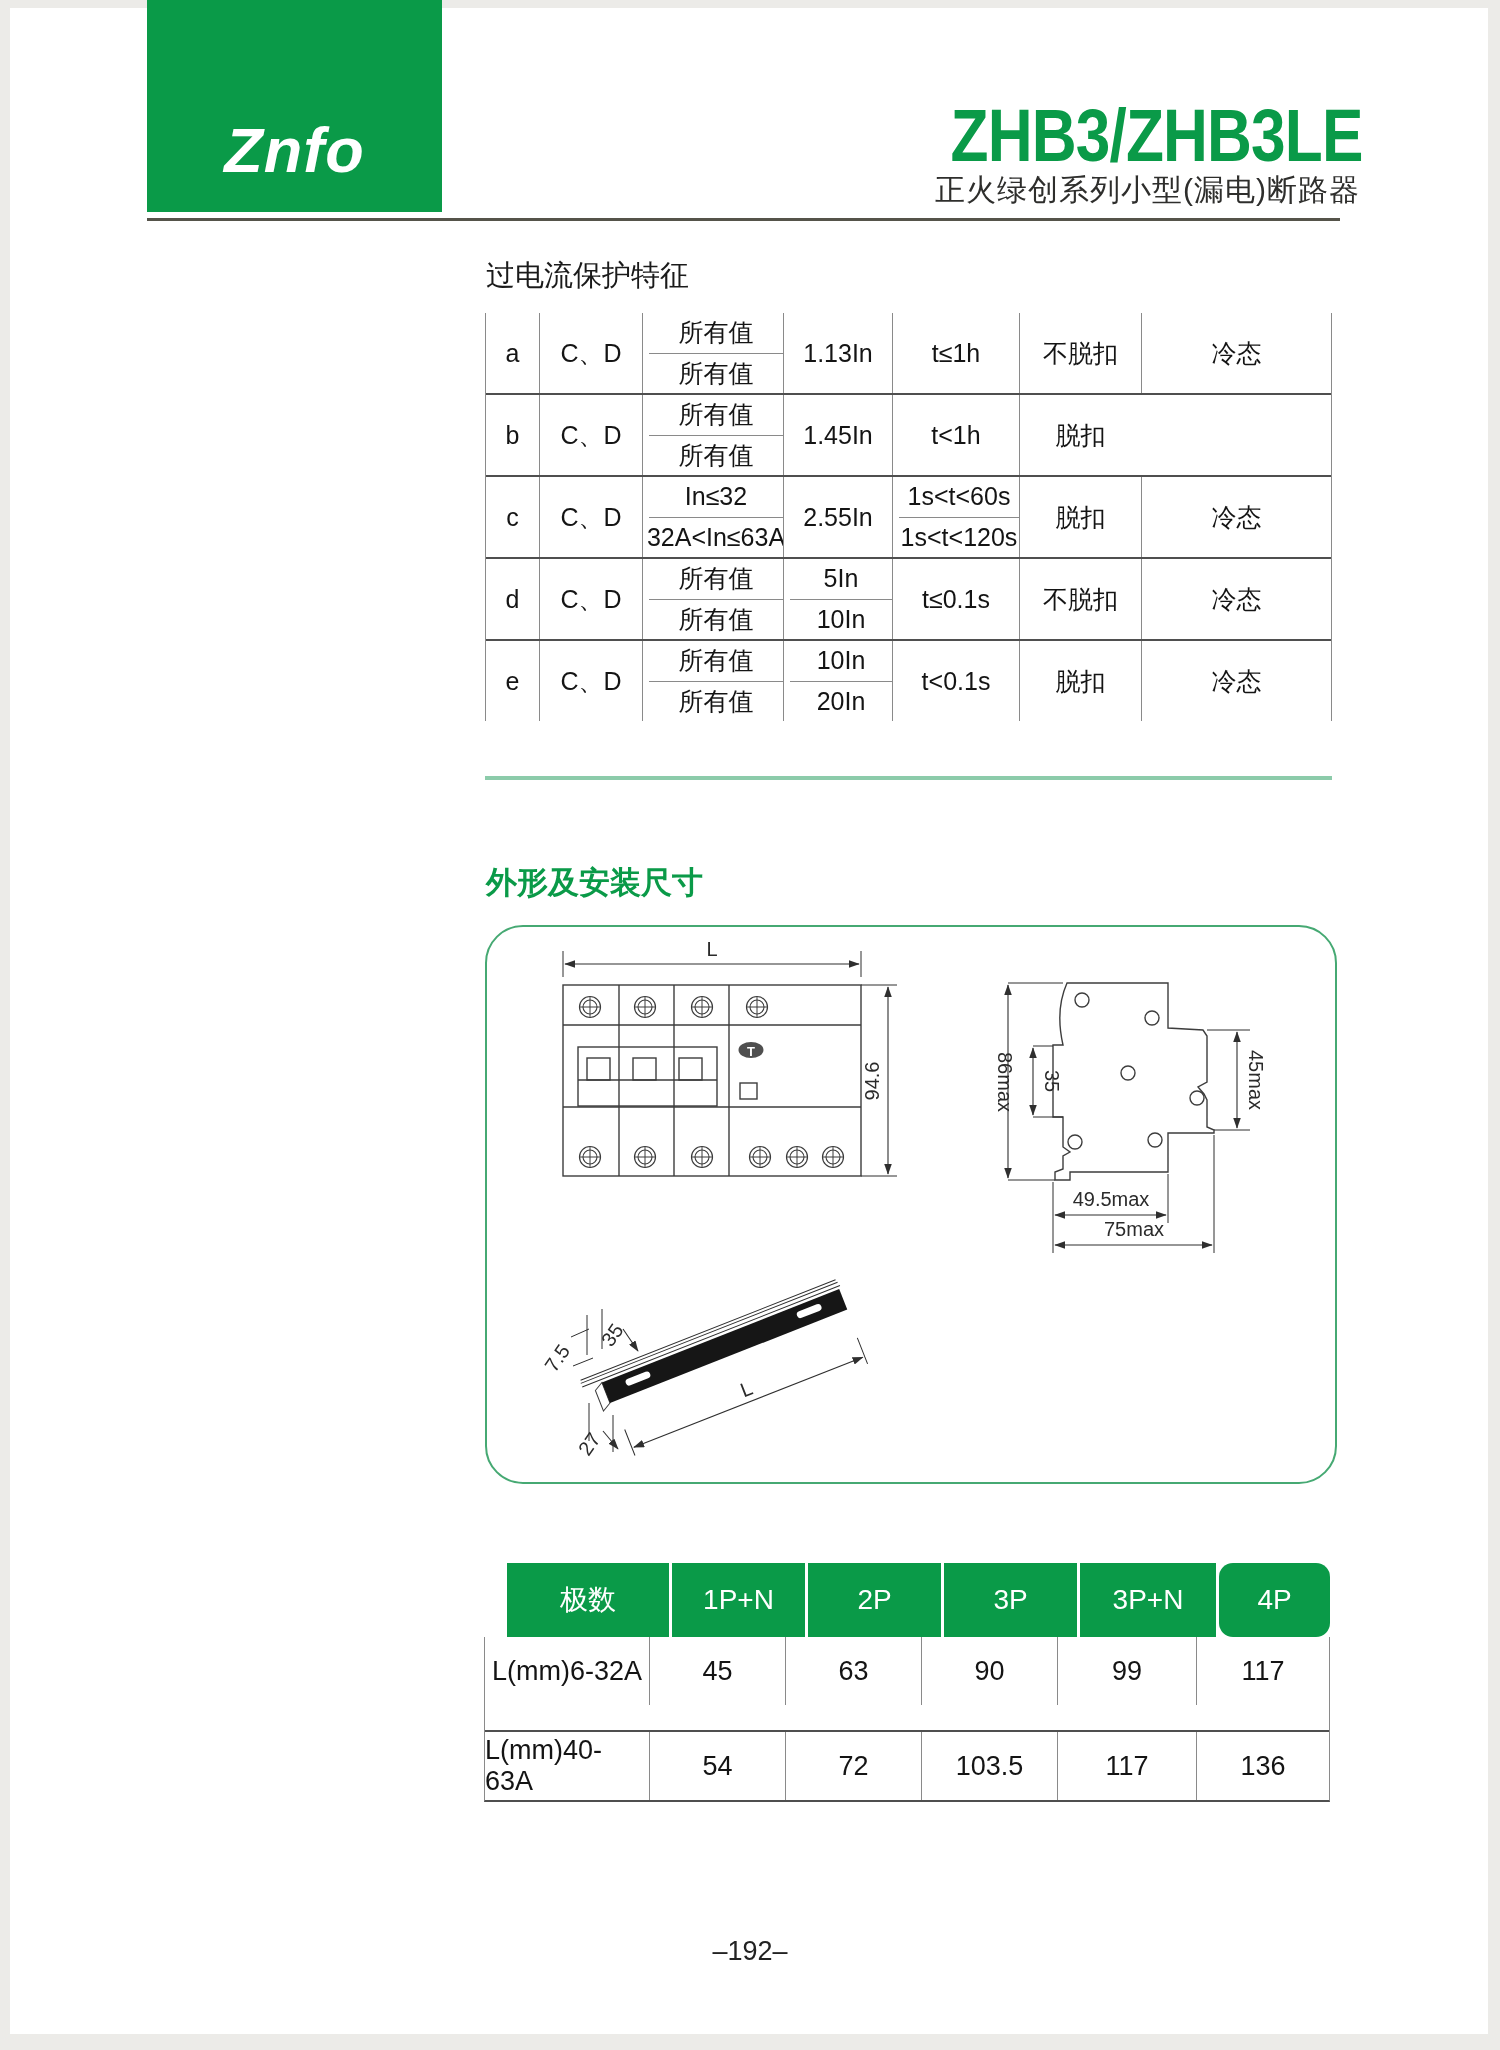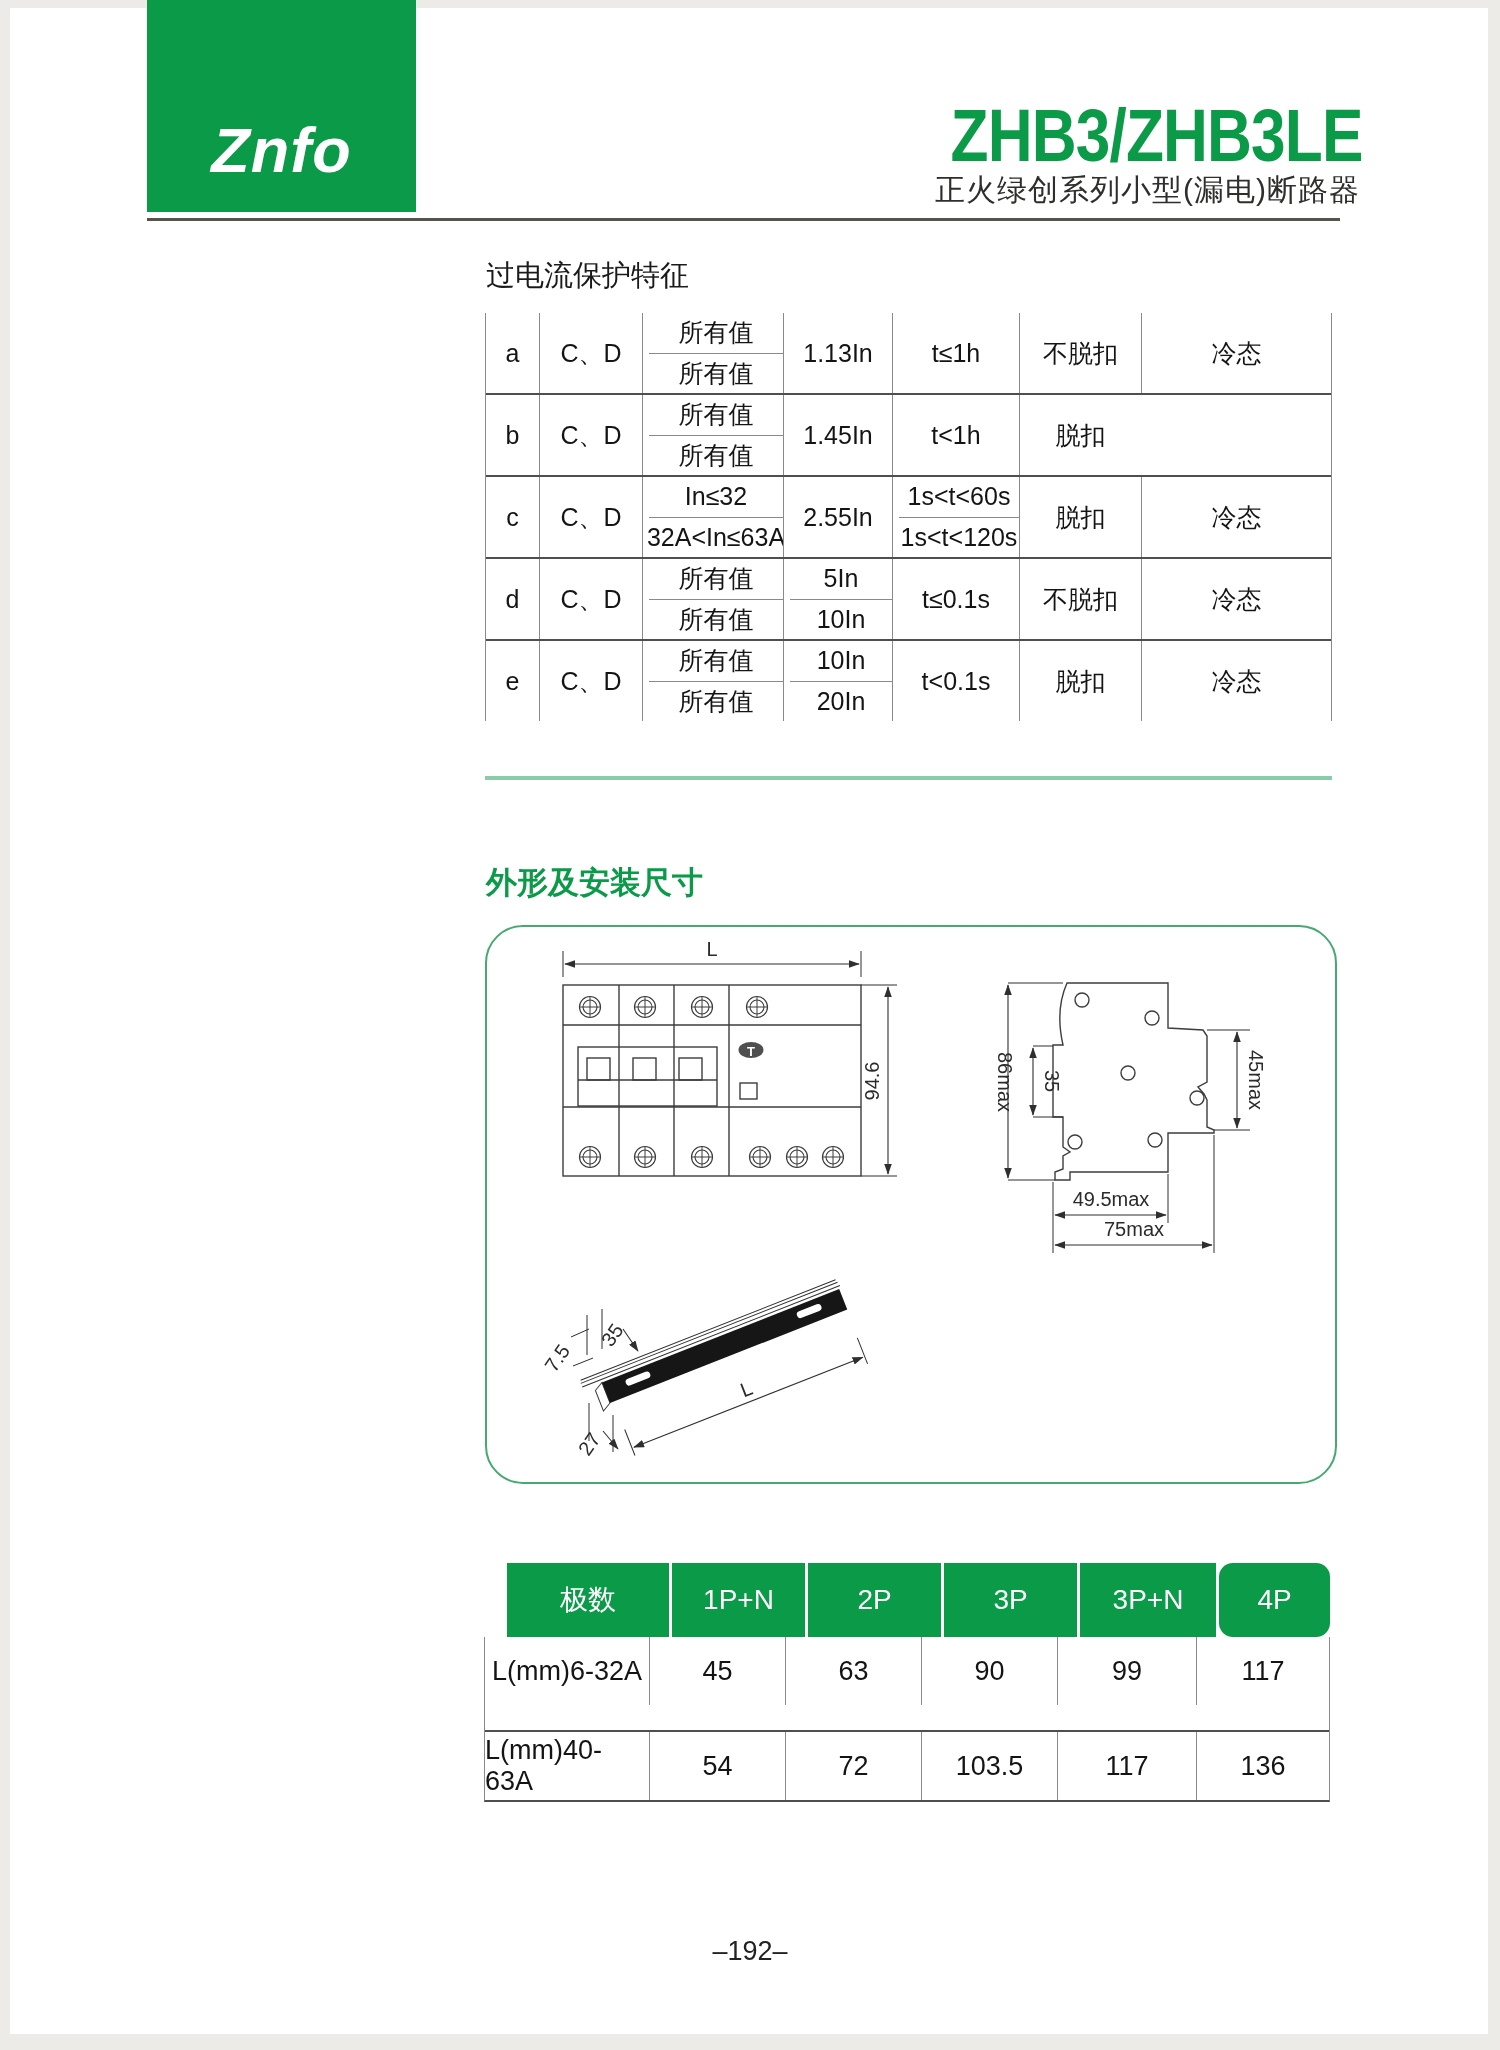--- a/index.html
+++ b/index.html
@@ -1,21 +1,21 @@
 <!DOCTYPE html>
 <html style="--green: #0a9a48; --ltgreen: #8ccbaa; --panel-green: #46a973;"><head>
 <meta charset="utf-8">
 <style>
   html,body{margin:0;padding:0;}
   body{background:#d8d8d6;font-family:"Liberation Sans","DejaVu Sans",sans-serif;}
   .stage{position:relative;width:1500px;height:2050px;background:#ecebe8;margin:0 auto;overflow:hidden;}
   .sheet{position:absolute;left:10px;top:8px;right:12px;bottom:16px;background:#ffffff;}
 
   
-  .logo-block{position:absolute;left:147px;top:0;width:269px;height:212px;background:var(--green);
+  .logo-block{position:absolute;left:147px;top:0;width:295px;height:212px;background:var(--green);
               display:flex;justify-content:center;align-items:flex-end;}
   .logo-text{color:#fff;font-size:63px;font-weight:bold;font-style:italic;line-height:1;padding-bottom:30px;letter-spacing:1px;}
   .doc-title{position:absolute;right:137px;top:99px;color:var(--green);font-size:74px;font-weight:bold;line-height:1;
              transform:scaleX(.84);transform-origin:100% 50%;white-space:nowrap;letter-spacing:-1px;}
   .doc-subtitle{position:absolute;right:140px;top:172px;color:#2e2e2c;font-size:30px;line-height:1.2;letter-spacing:1px;white-space:nowrap;}
   .header-rule{position:absolute;left:147px;top:218px;width:1193px;height:3px;background:#55534a;}
 
   
   .sec1-heading{position:absolute;left:486px;top:256px;font-size:29px;color:#1a1a1a;}
   .sec2-heading{position:absolute;left:486px;top:862px;font-size:31px;font-weight:bold;color:var(--green);}

